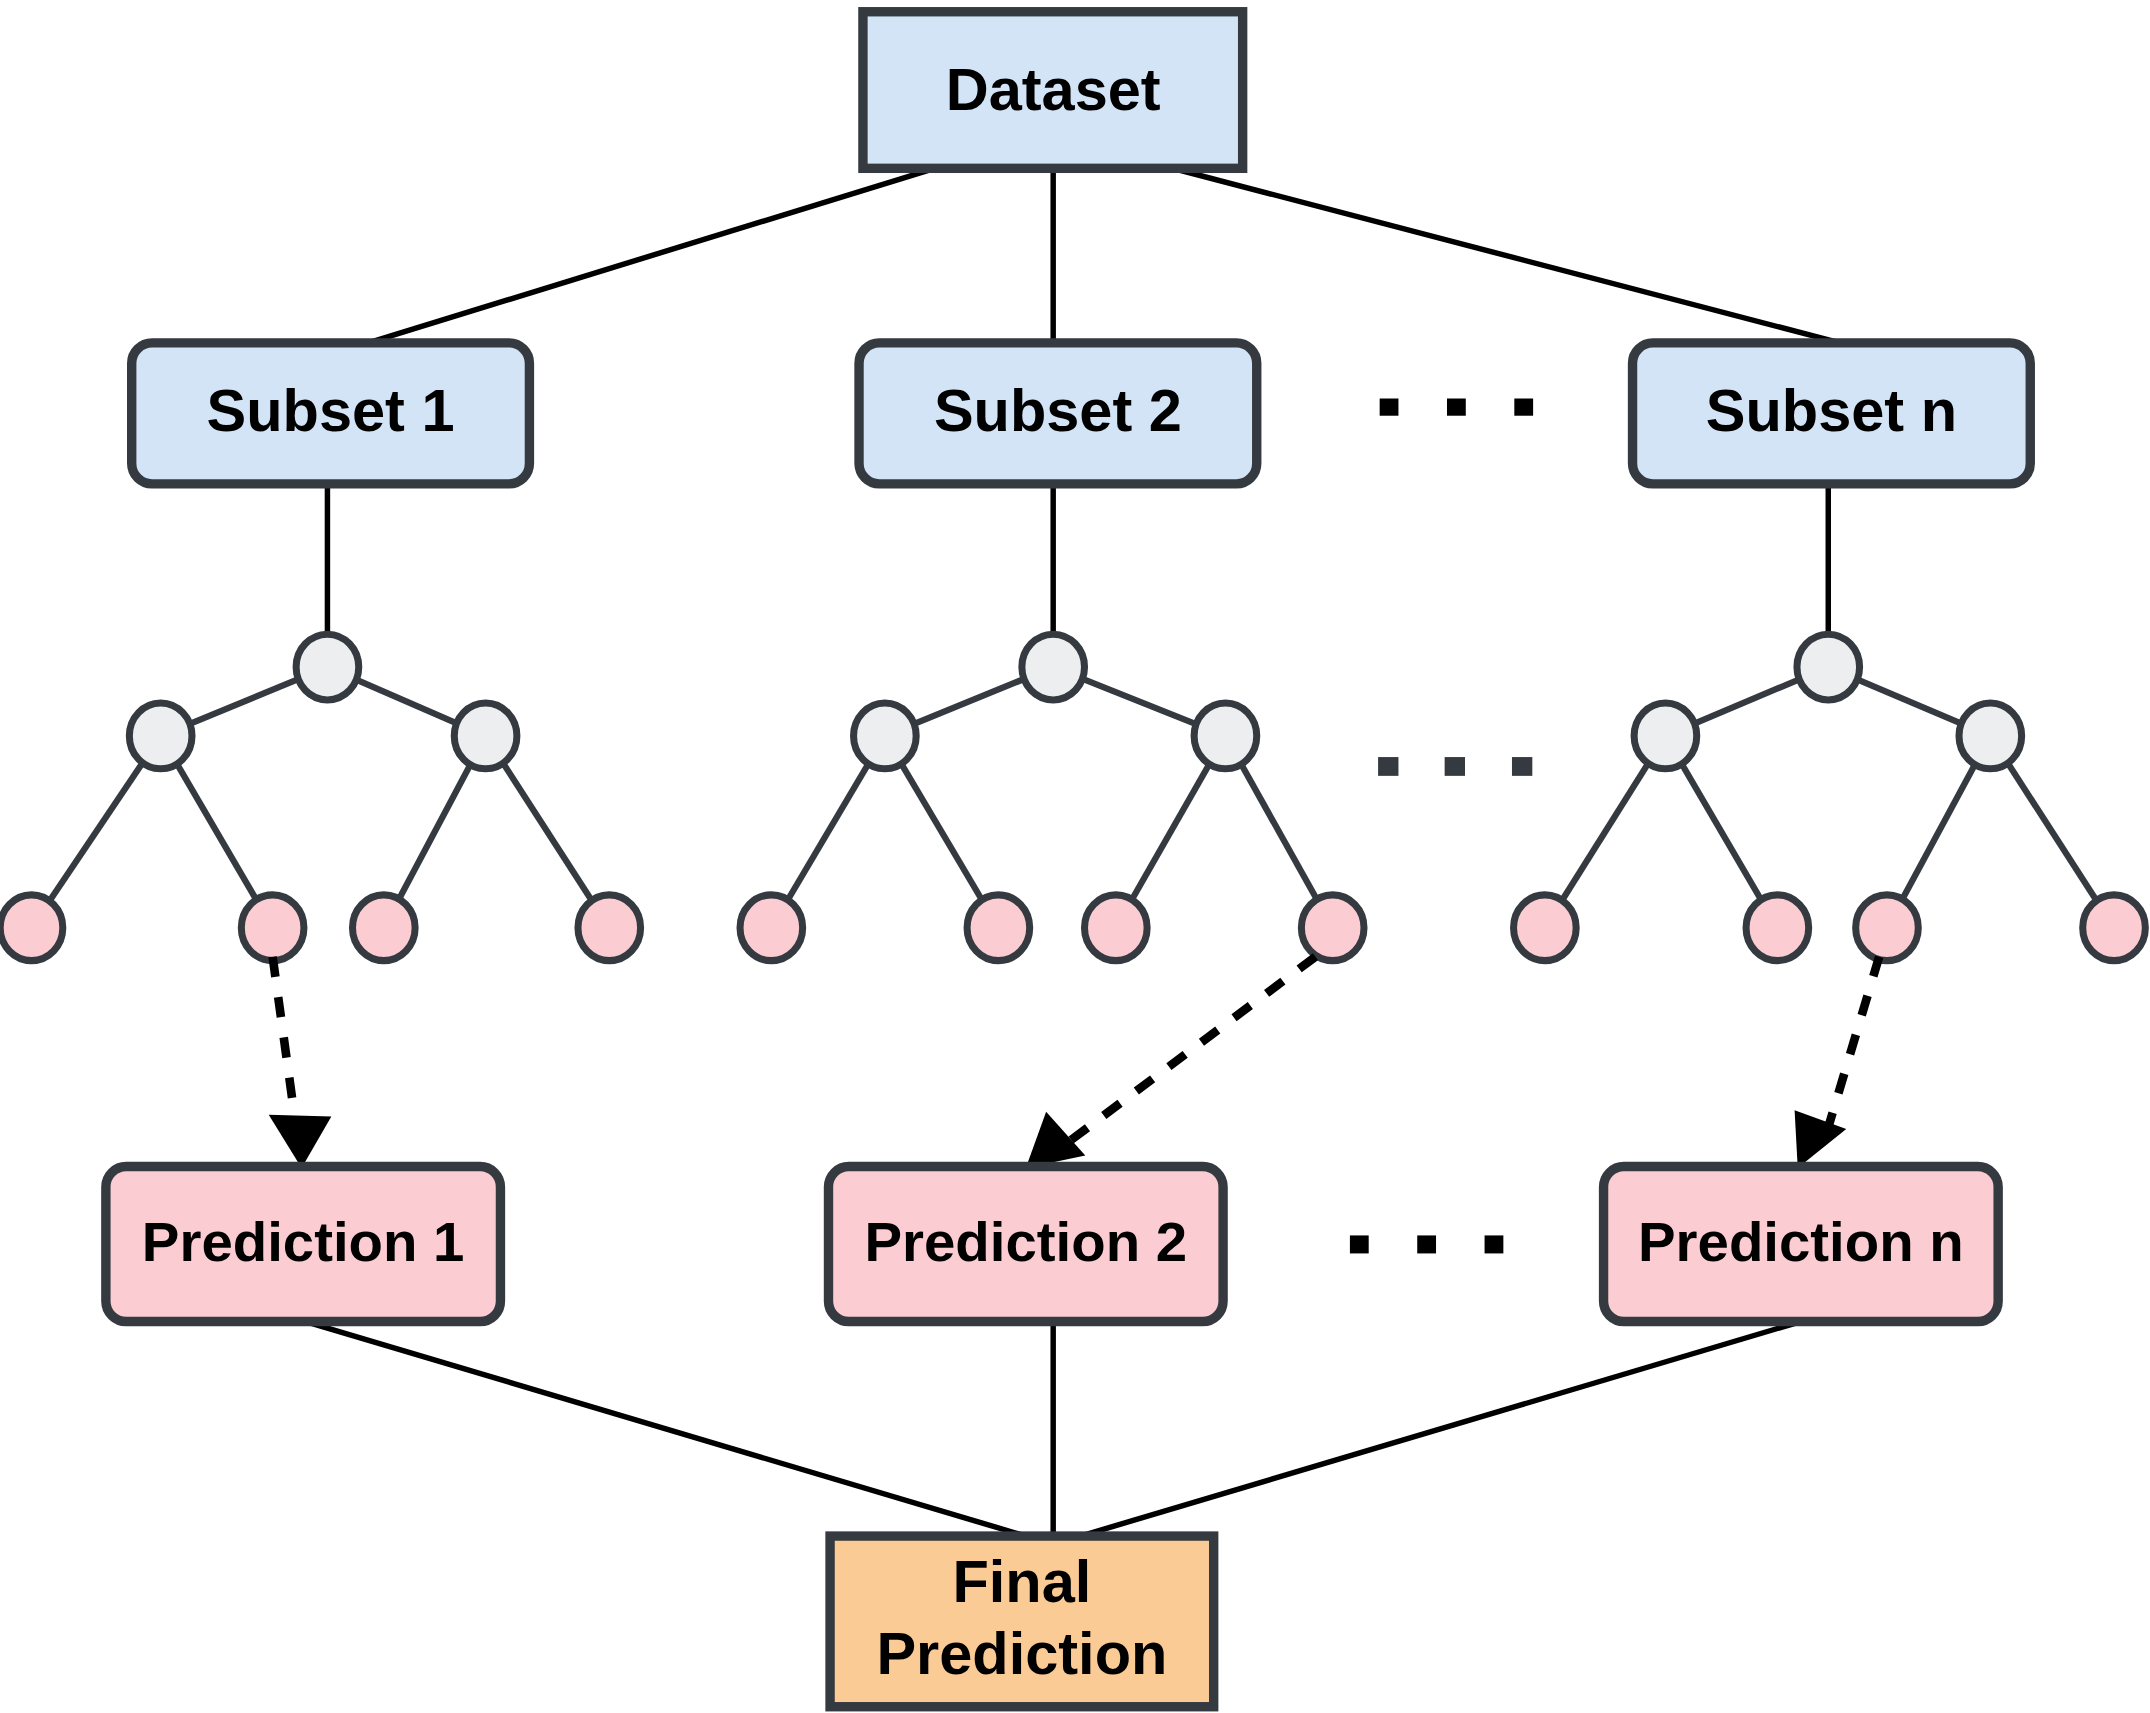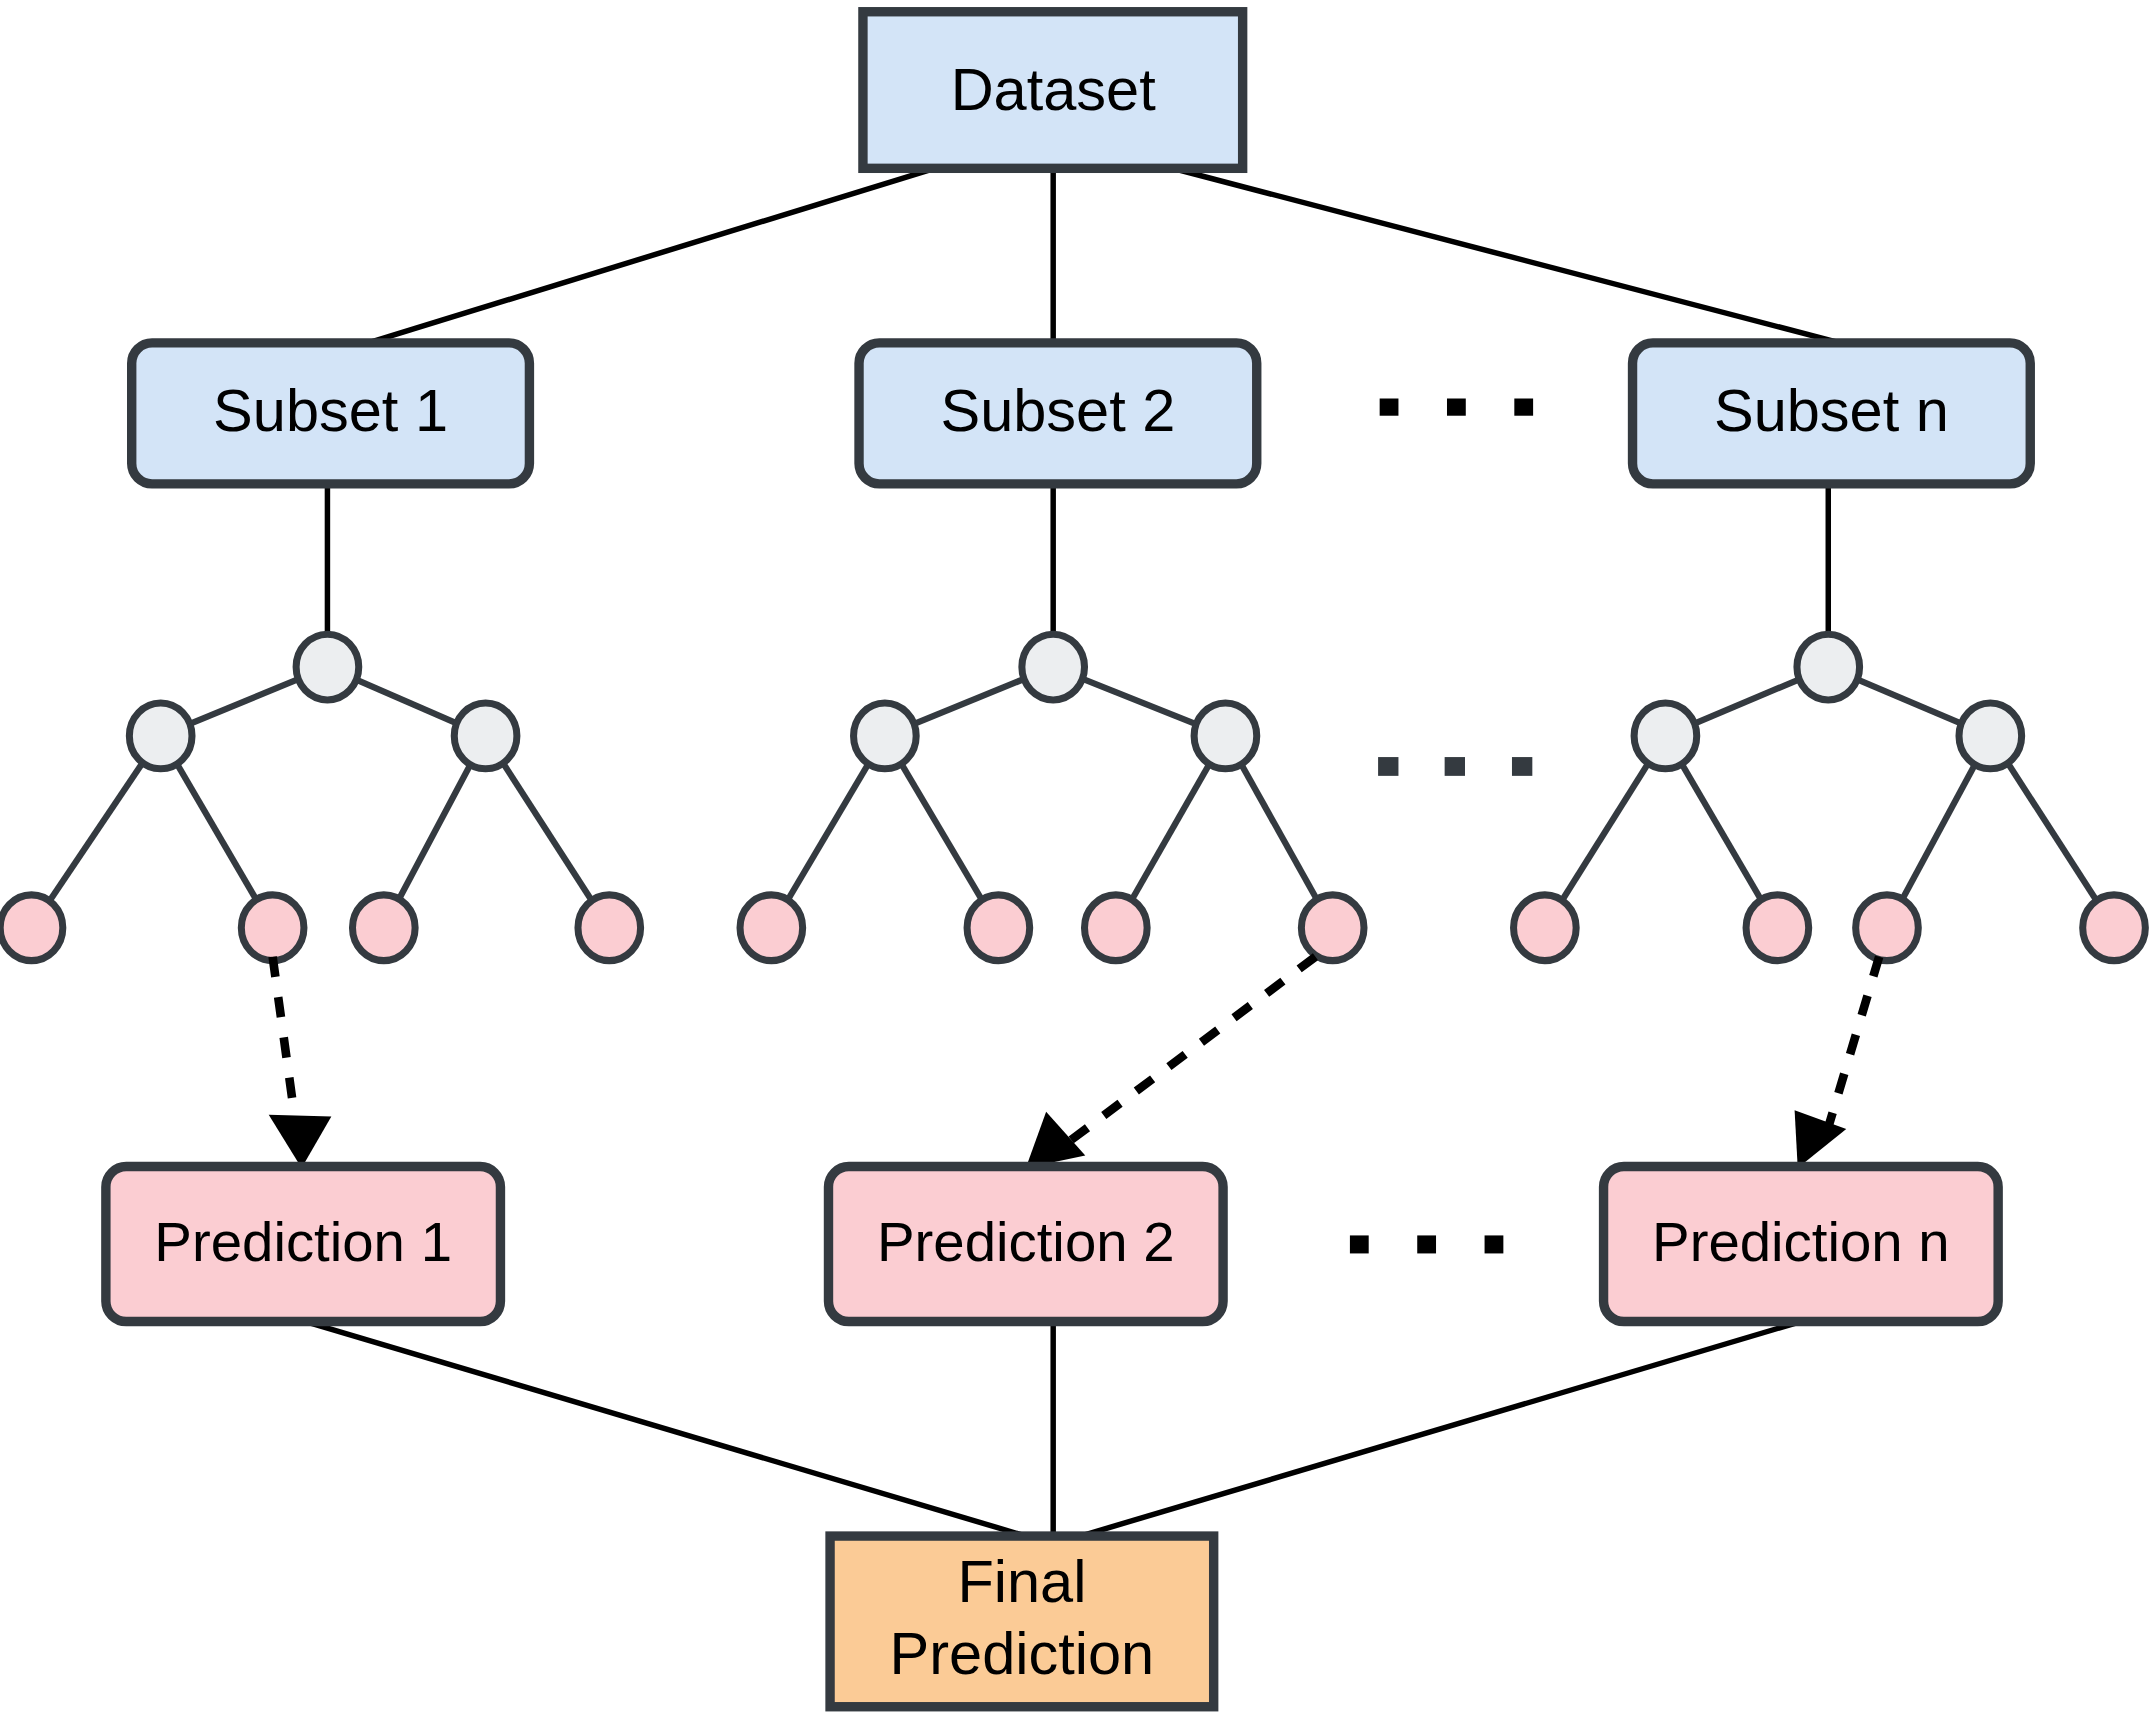--- a/index.html
+++ b/index.html
@@ -11,20 +11,21 @@
     width: 2151px;
     height: 1713px;
     font-family: "Liberation Sans", sans-serif;
     overflow: hidden;
   }
   #diagram-root {
     position: relative;
     width: 2055px;
     height: 1713px;
     background: #ffffff;
+    font-weight: bold;
   }
   svg#diagram-svg {
     display: block;
     width: 2151px;
     height: 1713px;
   }
   .box-label {
     font-family: "Liberation Sans", sans-serif;
     font-size: 76px;
     fill: #000000;

